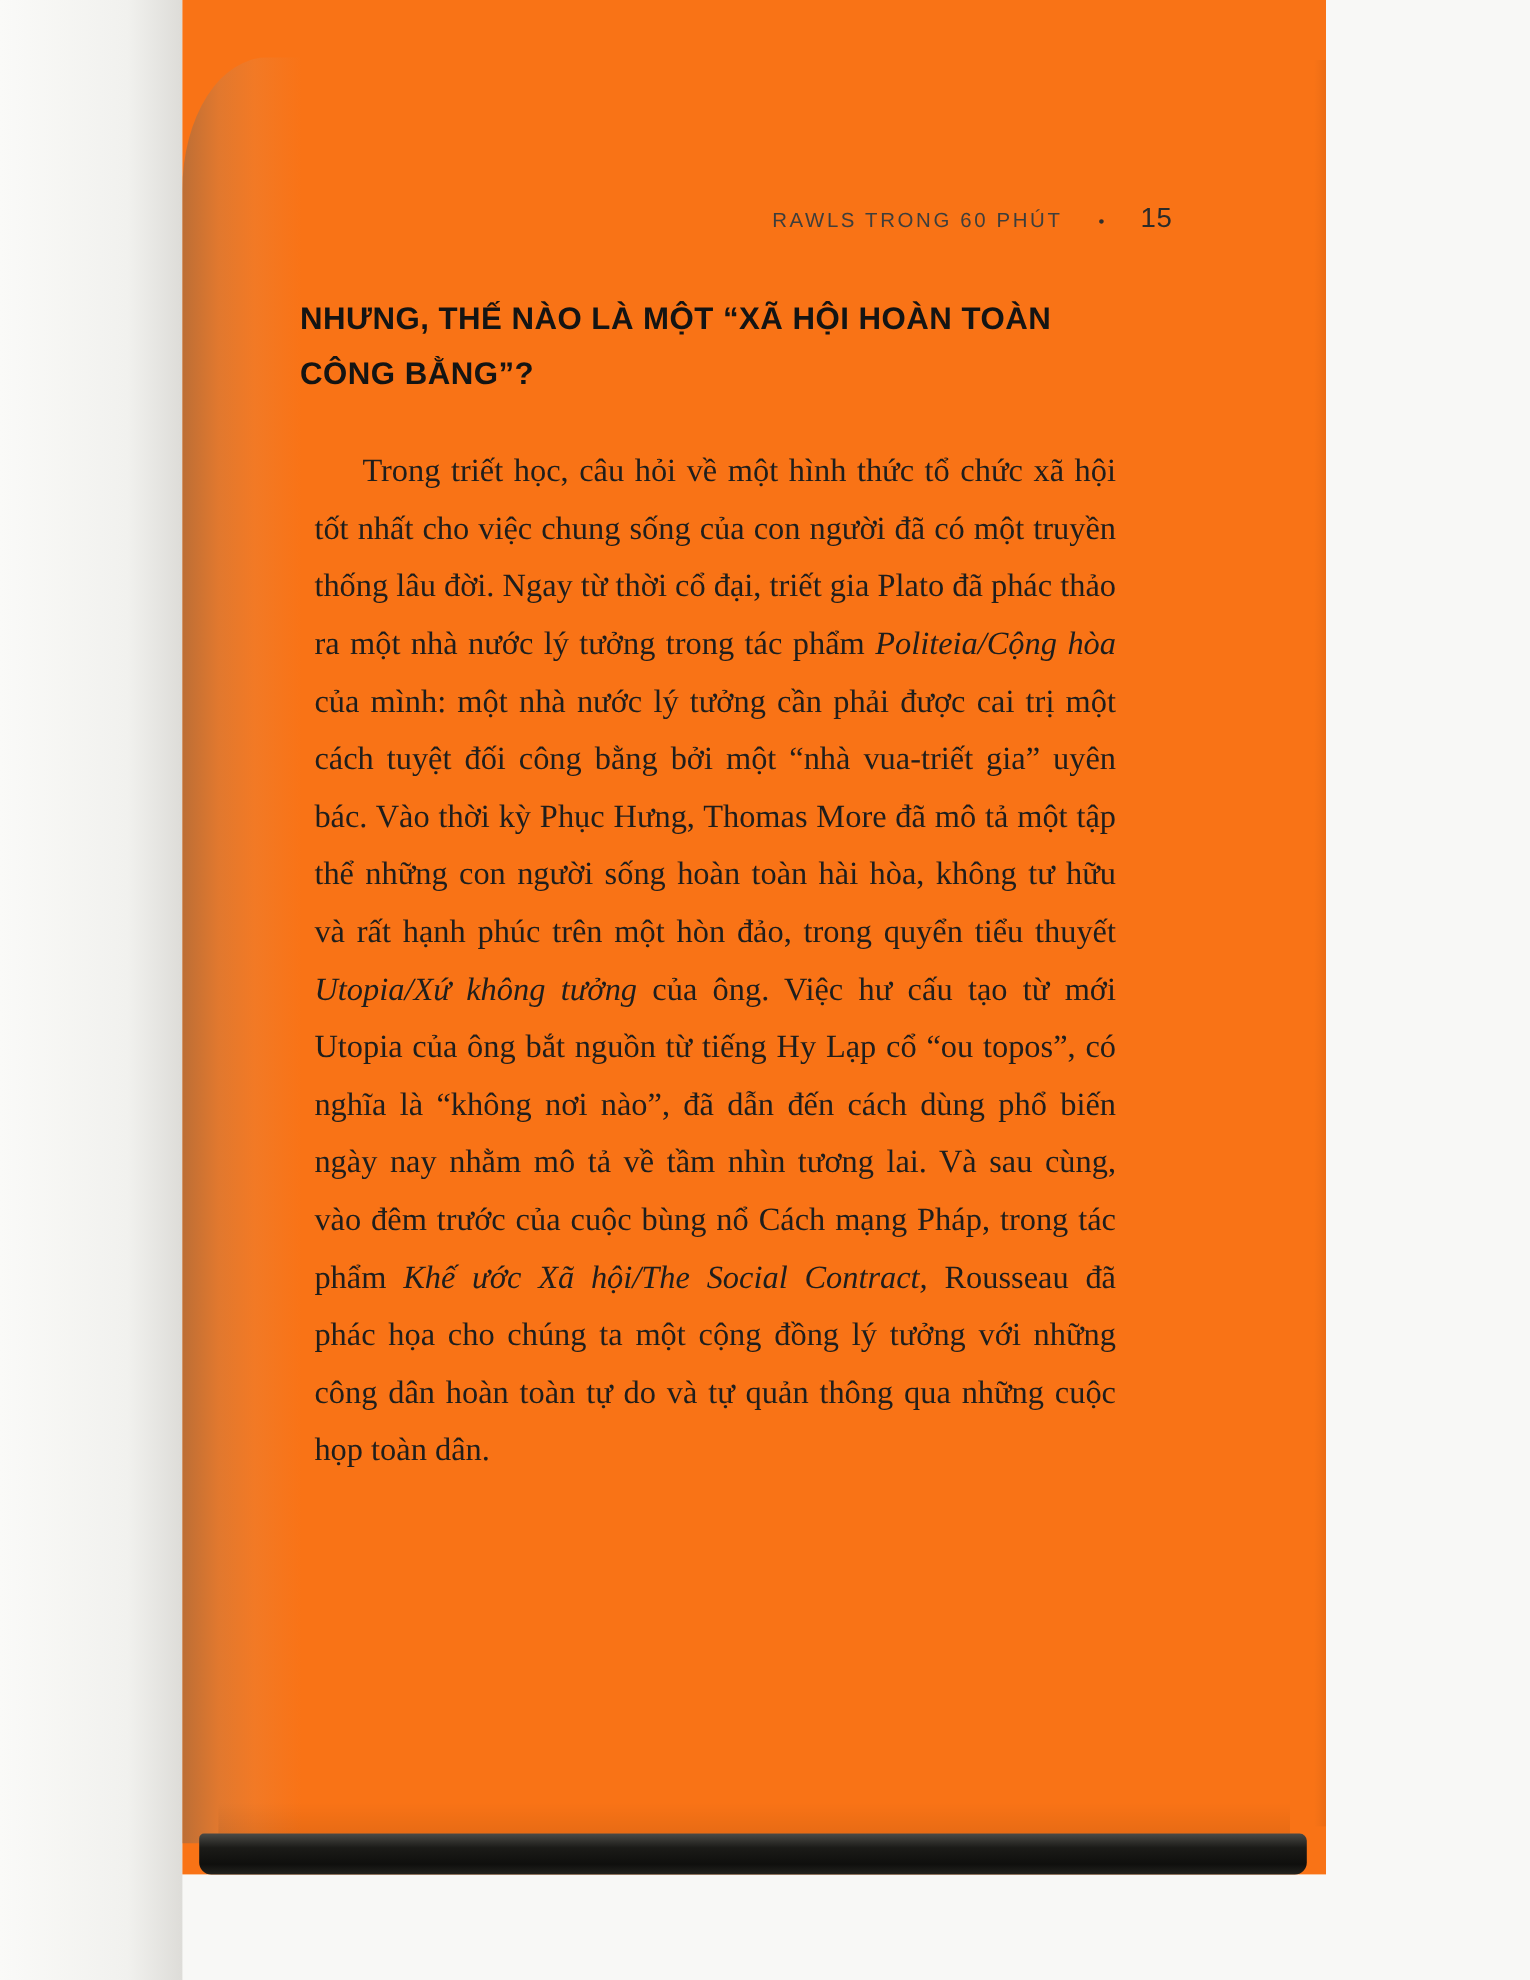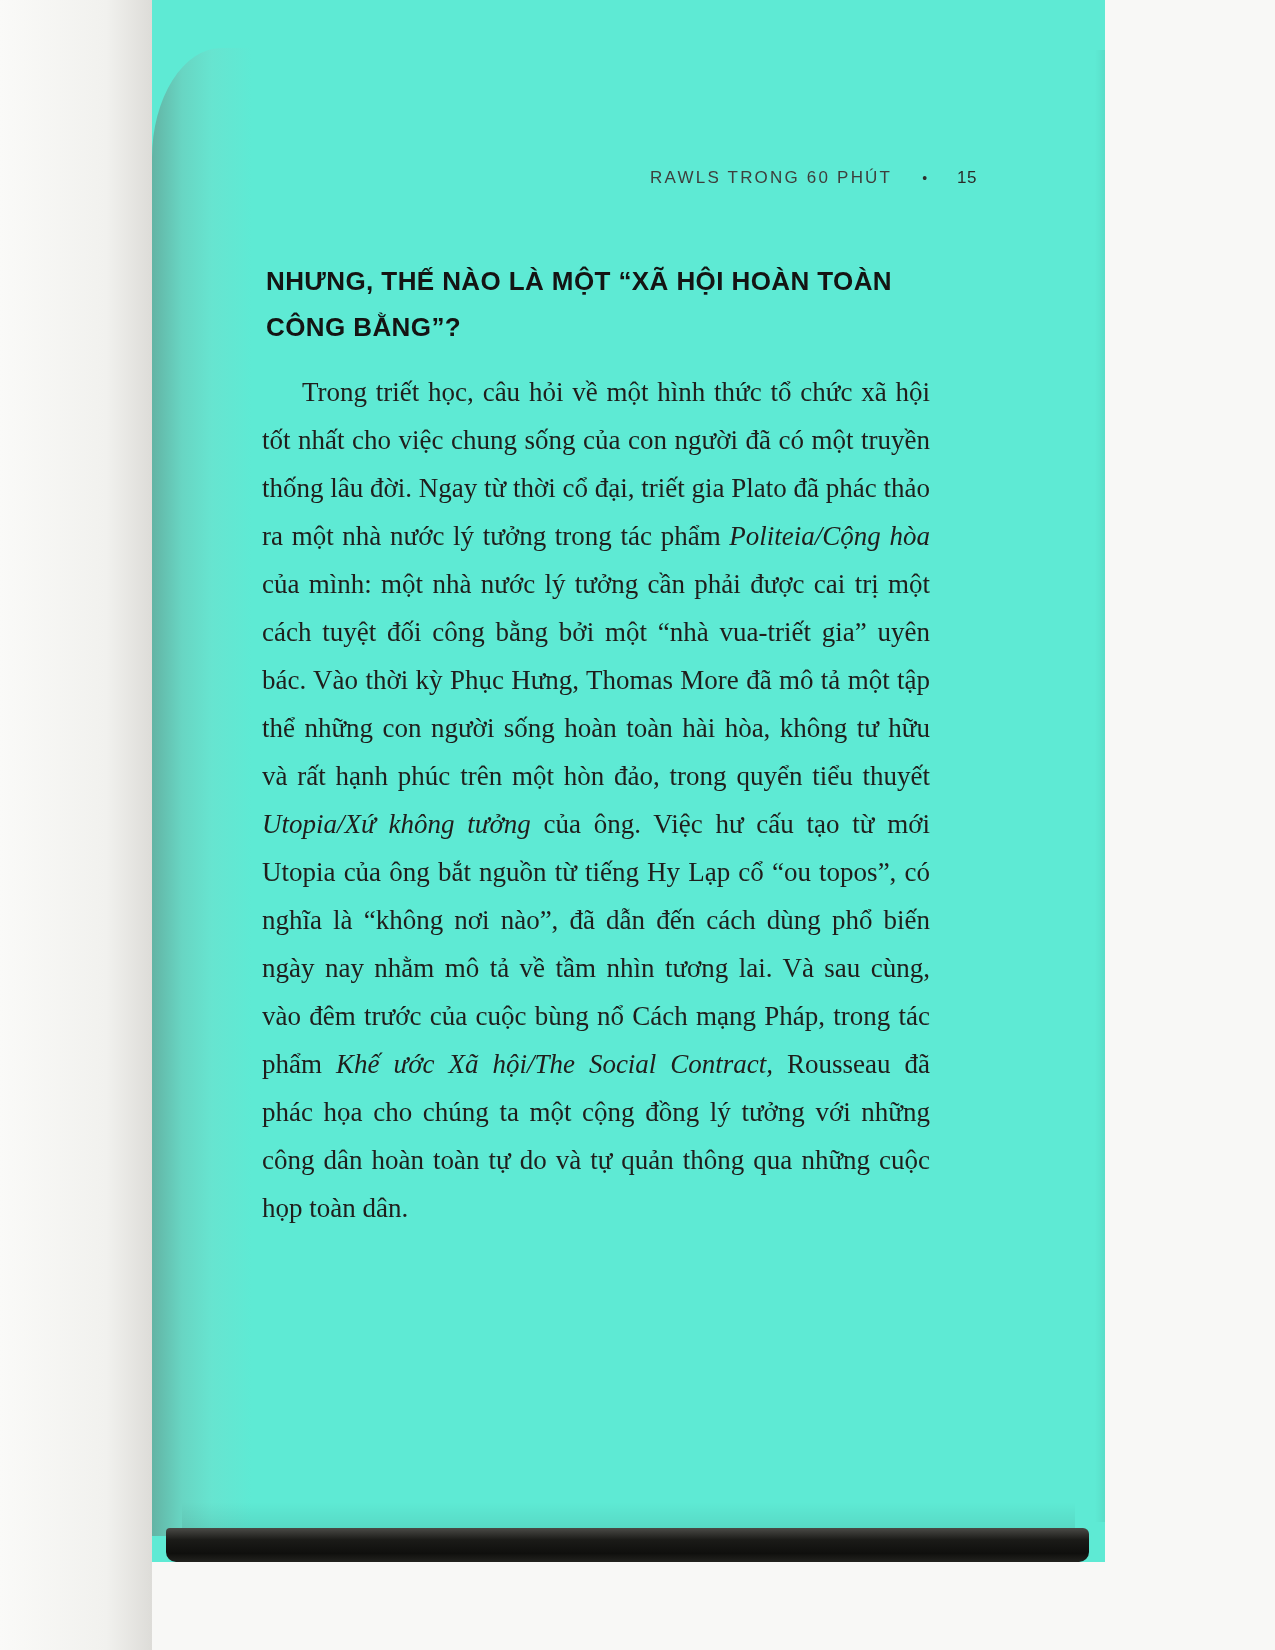--- a/index.html
+++ b/index.html
@@ -25,21 +25,21 @@
     width: 152px; height: 100%;
     background: linear-gradient(to right, #fafaf8 0%, #f1f1ee 70%, #dddcd8 100%);
   }
 
   
   .page {
     position: absolute;
     left: 152px; top: 0;
     width: 953px;
     height: 1562px;
-    background: #5eead4;
+    background: #f97316;
     text-decoration: underline;
   }
 
   
   .spine-shadow {
     position: absolute;
     left: 0; top: 48px; bottom: 26px;
     width: 100px;
     background: linear-gradient(to right,
       rgba(105,104,98,0.42) 0%,
@@ -87,32 +87,32 @@
     font-size: 17px;
     letter-spacing: 2.2px;
     font-weight: 500;
   }
   .running-header .sep {
     font-size: 14px;
     margin: 0 30px;
     color: #2f2f2d;
   }
   .running-header .pagenum {
-    font-size: 17px;
+    font-size: 23px;
     letter-spacing: 0.5px;
     color: #2b2b29;
   }
 
   
   .chapter-heading {
     position: absolute;
     left: 98px;
     top: 242px;
     width: 676px;
-    margin: 16px;
+    margin: 0;
     font-family: "Liberation Sans", sans-serif;
     font-weight: 700;
     font-size: 26px;
     line-height: 46px;
     letter-spacing: 0.4px;
     color: #141413;
   }
 
   
   .body-par {

